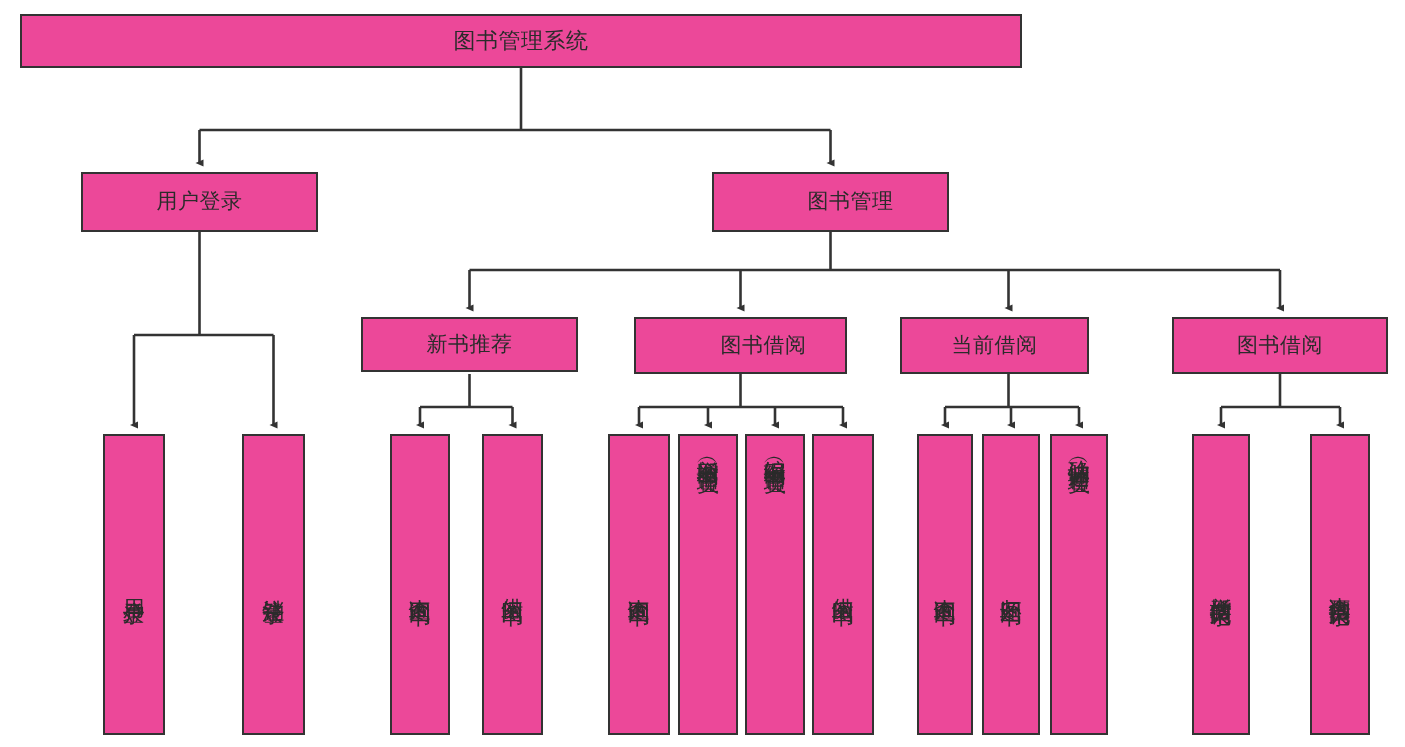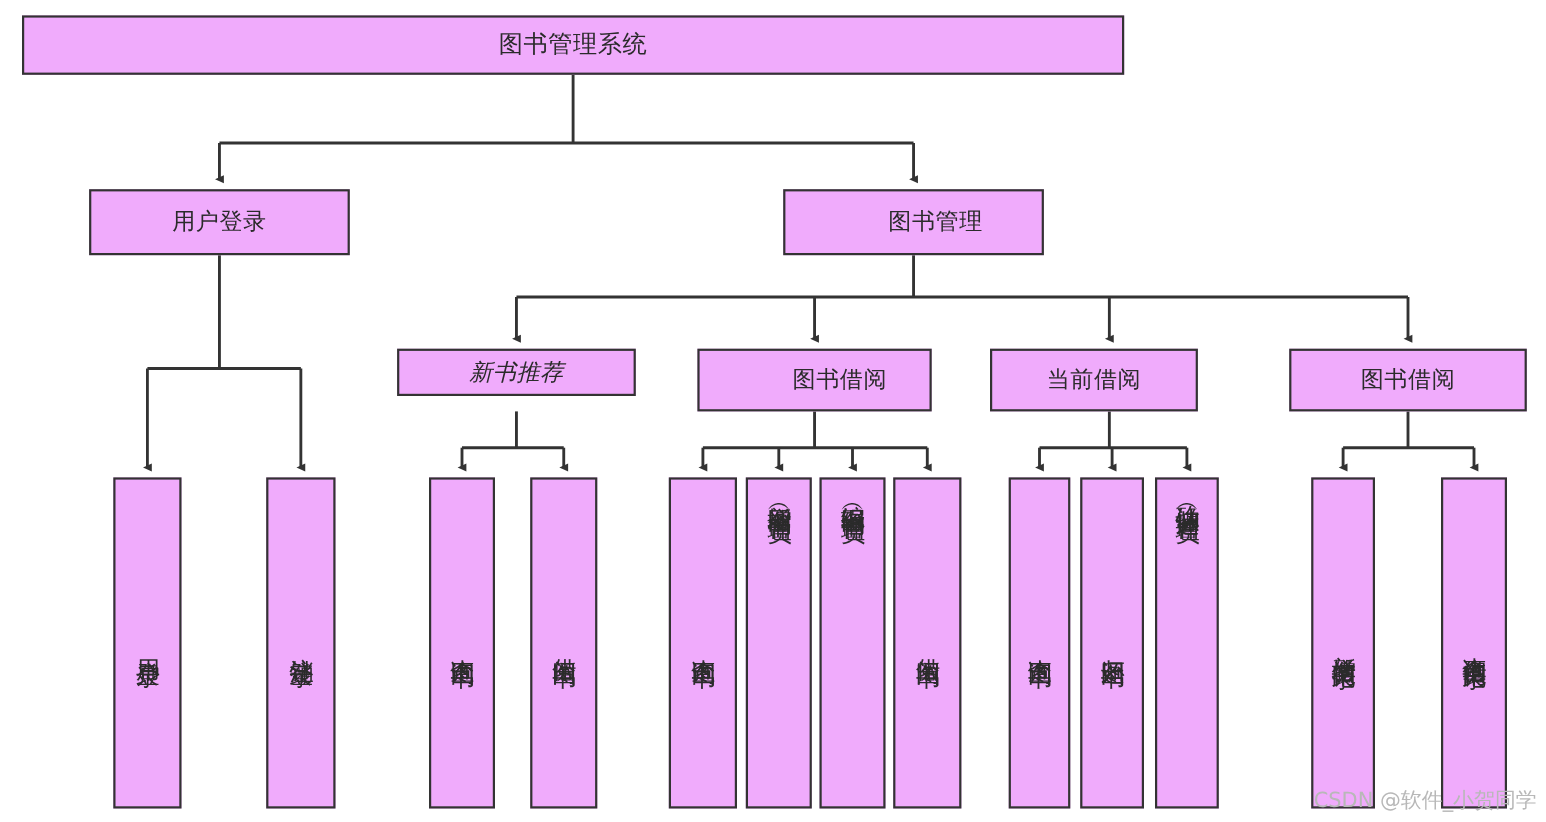--- a/index.html
+++ b/index.html
@@ -25,21 +25,21 @@
     position: absolute;
     left: 0;
     top: 0;
     width: 1405px;
     height: 747px;
   }
   .node-box {
     position: absolute;
     box-sizing: border-box;
     border: 2px solid #333333;
-    background: #f0abfc;
+    background: #ec4899;
     display: flex;
     align-items: center;
     justify-content: center;
     overflow: hidden;
   }
   .node-label {
     font-family: "DejaVu Sans", "Liberation Sans", sans-serif;
     color: #2b2b2b;
     line-height: 1.02;
     text-align: center;
@@ -133,21 +133,21 @@
   <div id="nodes-layer">
       <div class="node-box node-h node-root" style="left: 20px; top: 14px; width: 1002px; height: 54px;">
         <span class="node-label">图书管理系统</span>
       </div>
       <div class="node-box node-h" style="left: 81px; top: 172px; width: 237px; height: 60px;">
         <span class="node-label">用户登录</span>
       </div>
       <div class="node-box node-h" style="left: 712px; top: 172px; width: 237px; height: 60px; padding-left: 40px;">
         <span class="node-label">图书管理</span>
       </div>
-      <div class="node-box node-h" style="left: 361px; top: 317px; width: 217px; height: 43px; font-style: italic;">
+      <div class="node-box node-h" style="left: 361px; top: 317px; width: 217px; height: 55px;">
         <span class="node-label">新书推荐</span>
       </div>
       <div class="node-box node-h" style="left: 634px; top: 317px; width: 213px; height: 57px; padding-left: 46px;">
         <span class="node-label">图书借阅</span>
       </div>
       <div class="node-box node-h" style="left: 900px; top: 317px; width: 189px; height: 57px;">
         <span class="node-label">当前借阅</span>
       </div>
       <div class="node-box node-h" style="left: 1172px; top: 317px; width: 216px; height: 57px;">
         <span class="node-label">图书借阅</span>
@@ -186,15 +186,14 @@
         <span class="node-label">确认归还（管理员）</span>
       </div>
       <div class="node-box node-v center-text" style="left: 1192px; top: 434px; width: 58px; height: 301px;">
         <span class="node-label">新增借阅记录</span>
       </div>
       <div class="node-box node-v center-text" style="left: 1310px; top: 434px; width: 60px; height: 301px;">
         <span class="node-label">查询借阅记录</span>
       </div>
     </div>
 
-  <div id="watermark">CSDN @软件_小贺同学</div>
 
 </div>
 
 </body></html>

